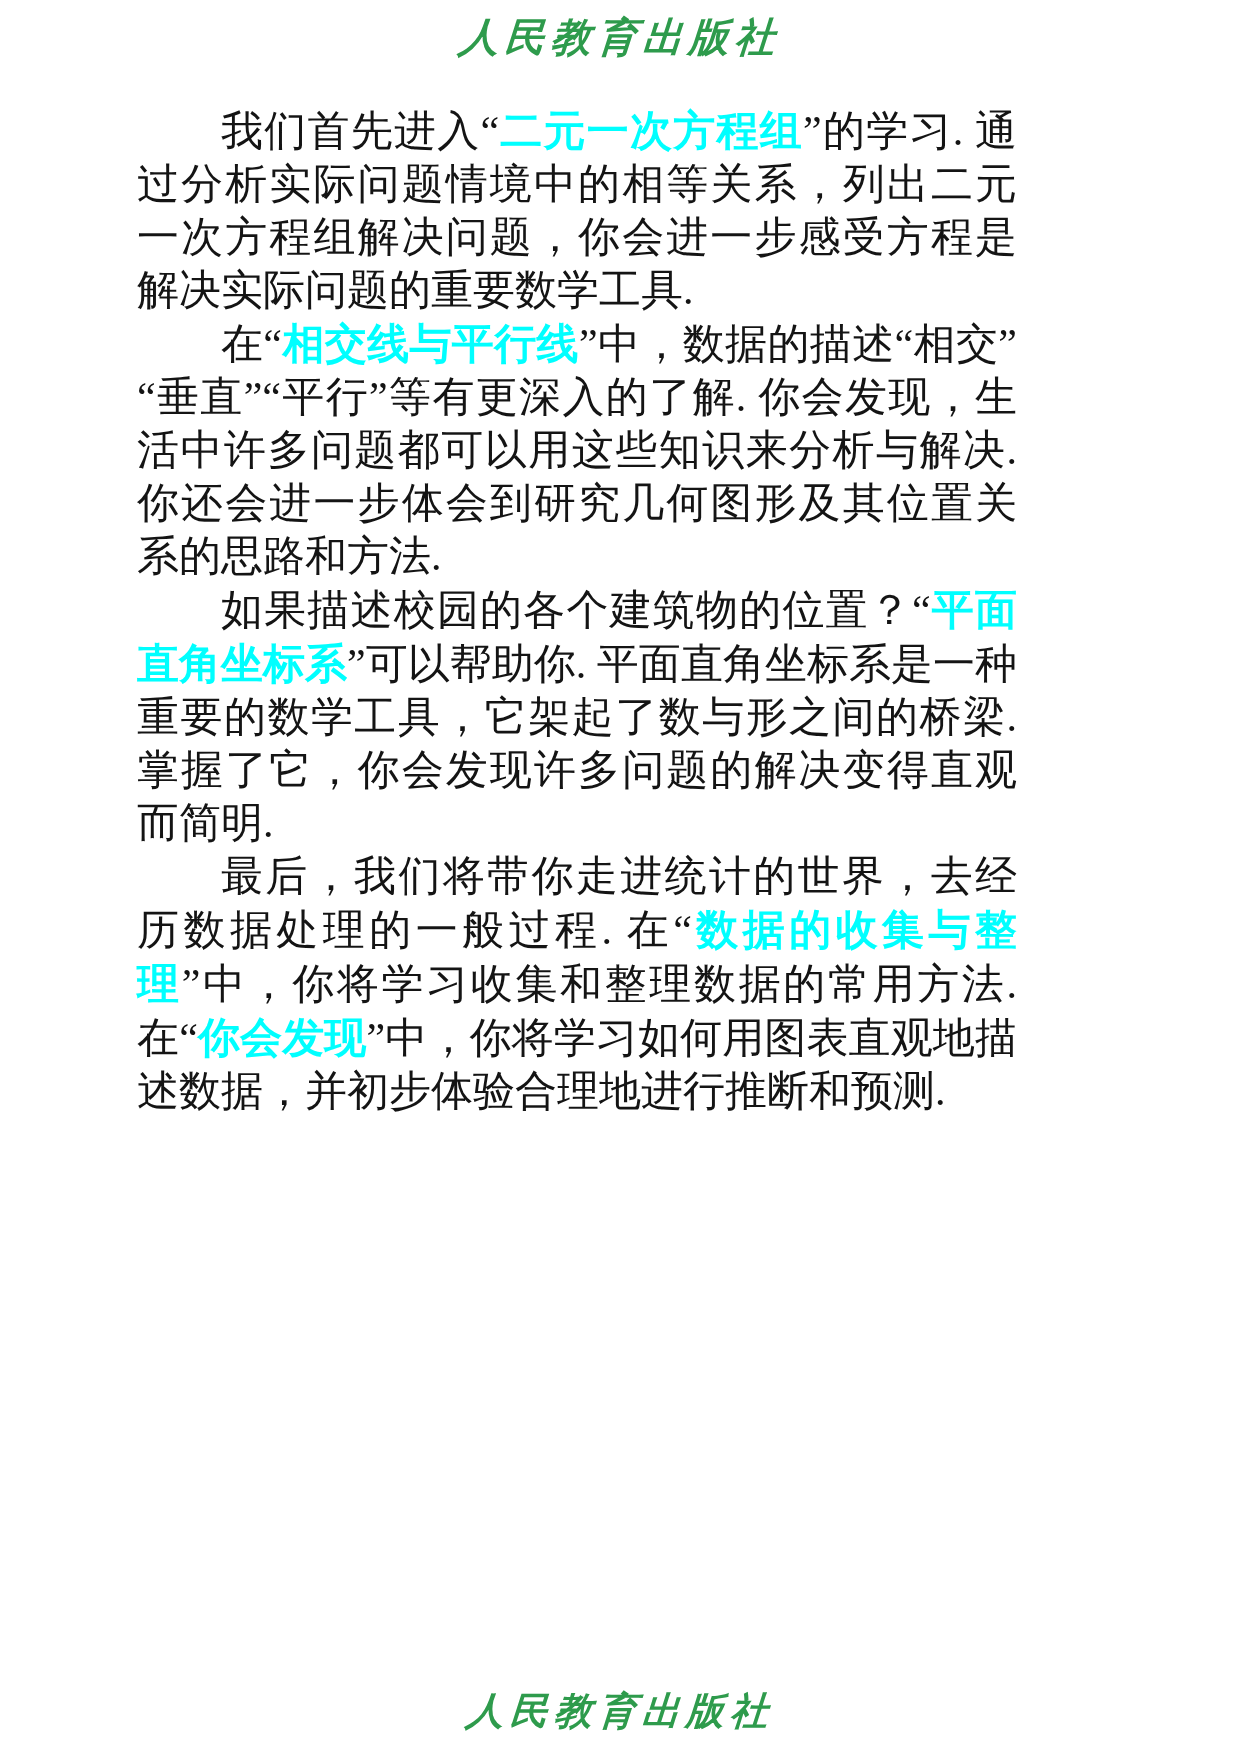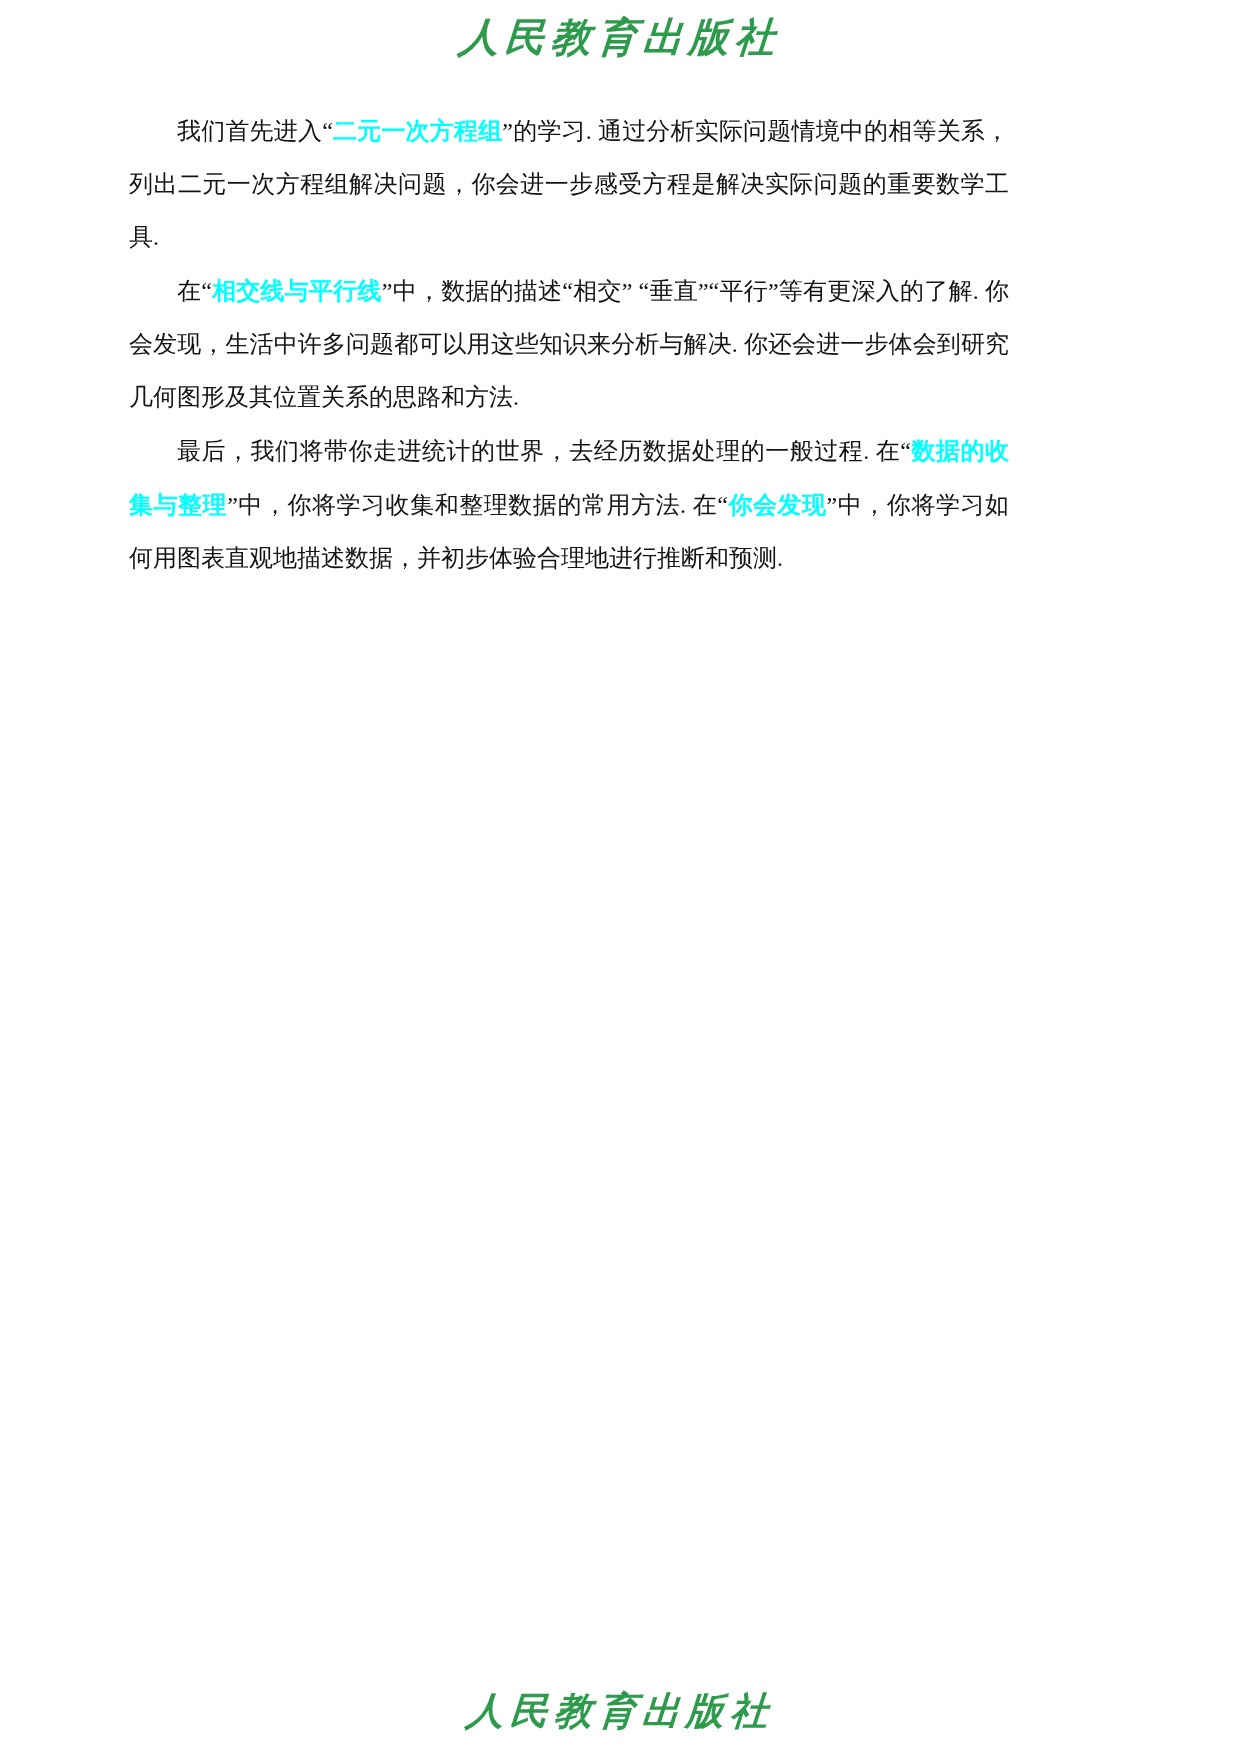--- a/index.html
+++ b/index.html
@@ -26,25 +26,25 @@
     font-family:"DejaVu Serif","Liberation Serif",serif;
     font-style:italic;
     font-weight:700;
     letter-spacing:6px;
     transform:skewX(-4deg);
   }
   .logo-top{top:10px;font-size:40px;}
   .logo-bottom{top:1686px;font-size:38px;}
   .body-text{
     position:absolute;
-    left:129px;
+    left:137px;
     top:104px;
     width:880px;
     color:var(--ink);
-    font-size:24px;
+    font-size:42px;
     line-height:53px;
     text-align:justify;
     text-align-last:left;
     text-justify:inter-ideograph;
   }
   .para{
     text-indent:2em;
     margin:0;
   }
   .hl{
@@ -56,18 +56,19 @@
 </head>
 <body>
 
 <div class="page">
 
   <div class="logo logo-top">人民教育出版社</div>
 
   <div class="body-text">
       <p class="para"><span>我们首先进入“</span><span class="hl">二元一次方程组</span><span>”的学习. 通过分析实际问题情境中的相等关系，列出二元一次方程组解决问题，你会进一步感受方程是解决实际问题的重要数学工具.</span></p>
       <p class="para"><span>在“</span><span class="hl">相交线与平行线</span><span>”中，数据的描述“相交” “垂直”“平行”等有更深入的了解. 你会发现，生活中许多问题都可以用这些知识来分析与解决. 你还会进一步体会到研究几何图形及其位置关系的思路和方法.</span></p>
+      <p class="para"><span>如果描述校园的各个建筑物的位置？“</span><span class="hl">平面直角坐标系</span><span>”可以帮助你. 平面直角坐标系是一种重要的数学工具，它架起了数与形之间的桥梁. 掌握了它，你会发现许多问题的解决变得直观而简明.</span></p>
       <p class="para"><span>最后，我们将带你走进统计的世界，去经历数据处理的一般过程. 在“</span><span class="hl">数据的收集与整理</span><span>”中，你将学习收集和整理数据的常用方法. 在“</span><span class="hl">你会发现</span><span>”中，你将学习如何用图表直观地描述数据，并初步体验合理地进行推断和预测.</span></p>
     </div>
 
   <div class="logo logo-bottom">人民教育出版社</div>
 
 </div>
 
 </body></html>

